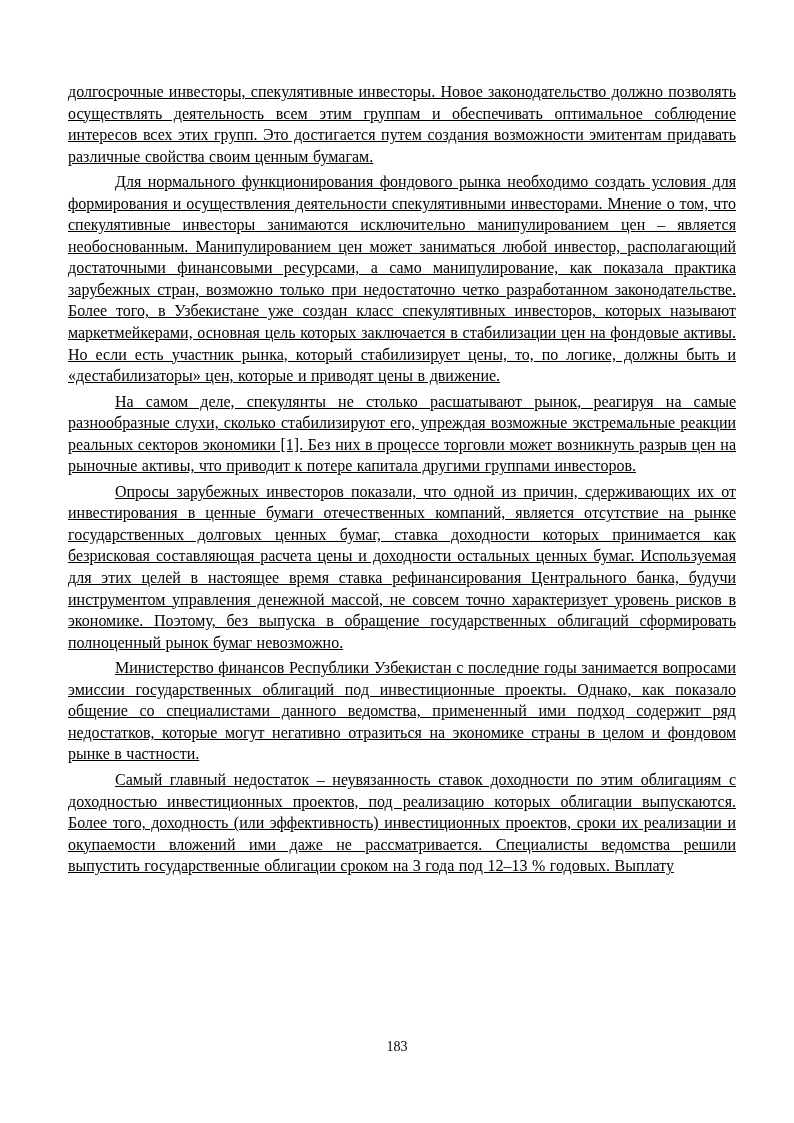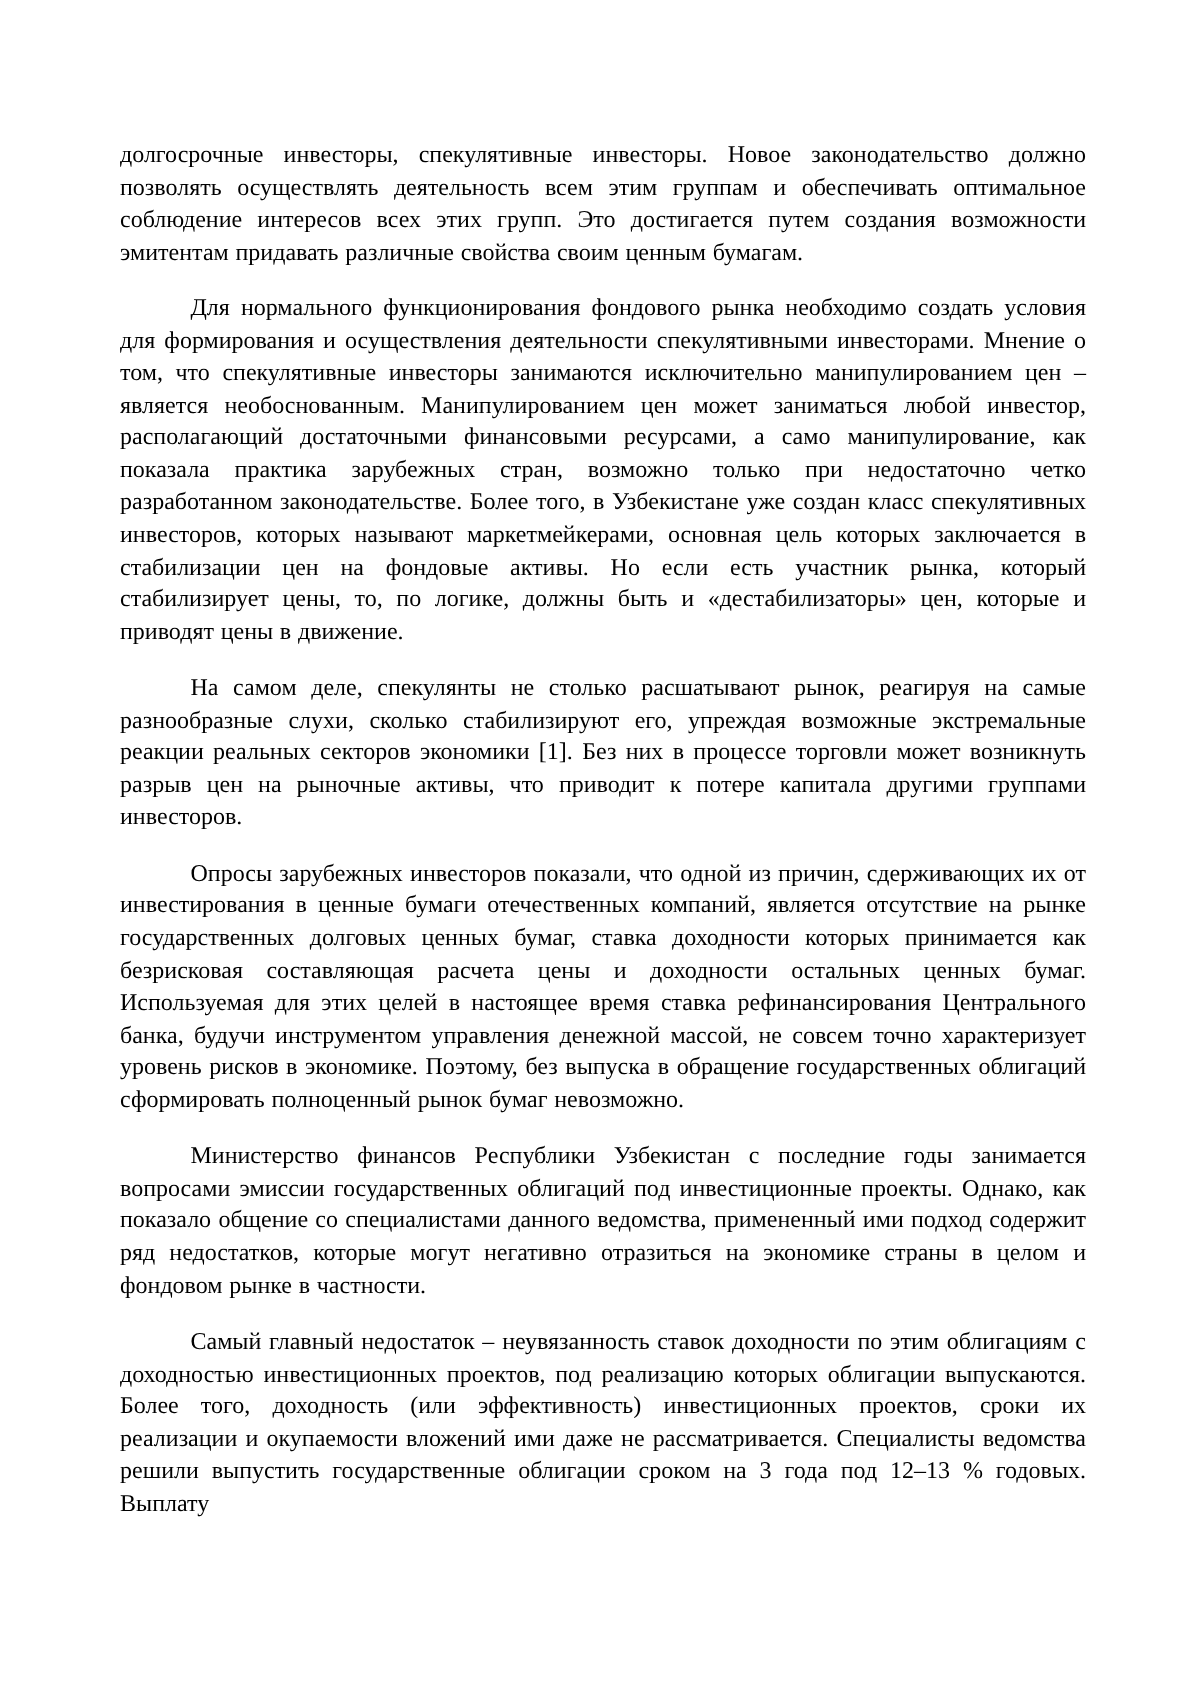--- a/index.html
+++ b/index.html
@@ -13,27 +13,28 @@
     height: 1123px;
     margin: 0 auto;
     background: #ffffff;
     color: #000000;
     box-sizing: border-box;
     padding: 77px 54px 0 64px;
     font-family: "Liberation Serif", "DejaVu Serif", serif;
     overflow: hidden;
   }
   .body-text p {
-    margin: 16px;
+    margin: 4px;
     font-size: 16px;
     line-height: 21.55px;
     text-align: justify;
     text-indent: 47px;
     word-spacing: 0.5px;
     color: #000000;
+    text-decoration: underline;
   }
   .body-text p.continued {
     text-indent: 0;
   }
   .page-footer {
     position: absolute;
     top: 1038px;
     left: 0;
     width: 100%;
     text-align: center;
@@ -47,13 +48,14 @@
 
 <div class="page">
   <div class="body-text">
     <p class="continued">долгосрочные инвесторы, спекулятивные инвесторы. Новое законодательство должно позволять осуществлять деятельность всем этим группам и обеспечивать оптимальное соблюдение интересов всех этих групп. Это достигается путем создания возможности эмитентам придавать различные свойства своим ценным бумагам.</p>
     <p>Для нормального функционирования фондового рынка необходимо создать условия для формирования и осуществления деятельности спекулятивными инвесторами. Мнение о том, что спекулятивные инвесторы занимаются исключительно манипулированием цен – является необоснованным. Манипулированием цен может заниматься любой инвестор, располагающий достаточными финансовыми ресурсами, а само манипулирование, как показала практика зарубежных стран, возможно только при недостаточно четко разработанном законодательстве. Более того, в Узбекистане уже создан класс спекулятивных инвесторов, которых называют маркетмейкерами, основная цель которых заключается в стабилизации цен на фондовые активы. Но если есть участник рынка, который стабилизирует цены, то, по логике, должны быть и «дестабилизаторы» цен, которые и приводят цены в движение.</p>
     <p>На самом деле, спекулянты не столько расшатывают рынок, реагируя на самые разнообразные слухи, сколько стабилизируют его, упреждая возможные экстремальные реакции реальных секторов экономики [1]. Без них в процессе торговли может возникнуть разрыв цен на рыночные активы, что приводит к потере капитала другими группами инвесторов.</p>
     <p>Опросы зарубежных инвесторов показали, что одной из причин, сдерживающих их от инвестирования в ценные бумаги отечественных компаний, является отсутствие на рынке государственных долговых ценных бумаг, ставка доходности которых принимается как безрисковая составляющая расчета цены и доходности остальных ценных бумаг. Используемая для этих целей в настоящее время ставка рефинансирования Центрального банка, будучи инструментом управления денежной массой, не совсем точно характеризует уровень рисков в экономике. Поэтому, без выпуска в обращение государственных облигаций сформировать полноценный рынок бумаг невозможно.</p>
     <p>Министерство финансов Республики Узбекистан с последние годы занимается вопросами эмиссии государственных облигаций под инвестиционные проекты. Однако, как показало общение со специалистами данного ведомства, примененный ими подход содержит ряд недостатков, которые могут негативно отразиться на экономике страны в целом и фондовом рынке в частности.</p>
     <p>Самый главный недостаток – неувязанность ставок доходности по этим облигациям с доходностью инвестиционных проектов, под реализацию которых облигации выпускаются. Более того, доходность (или эффективность) инвестиционных проектов, сроки их реализации и окупаемости вложений ими даже не рассматривается. Специалисты ведомства решили выпустить государственные облигации сроком на 3 года под 12–13 % годовых. Выплату</p>
   </div>
+  <div class="page-footer">183</div>
 </div>
 
 </body></html>

